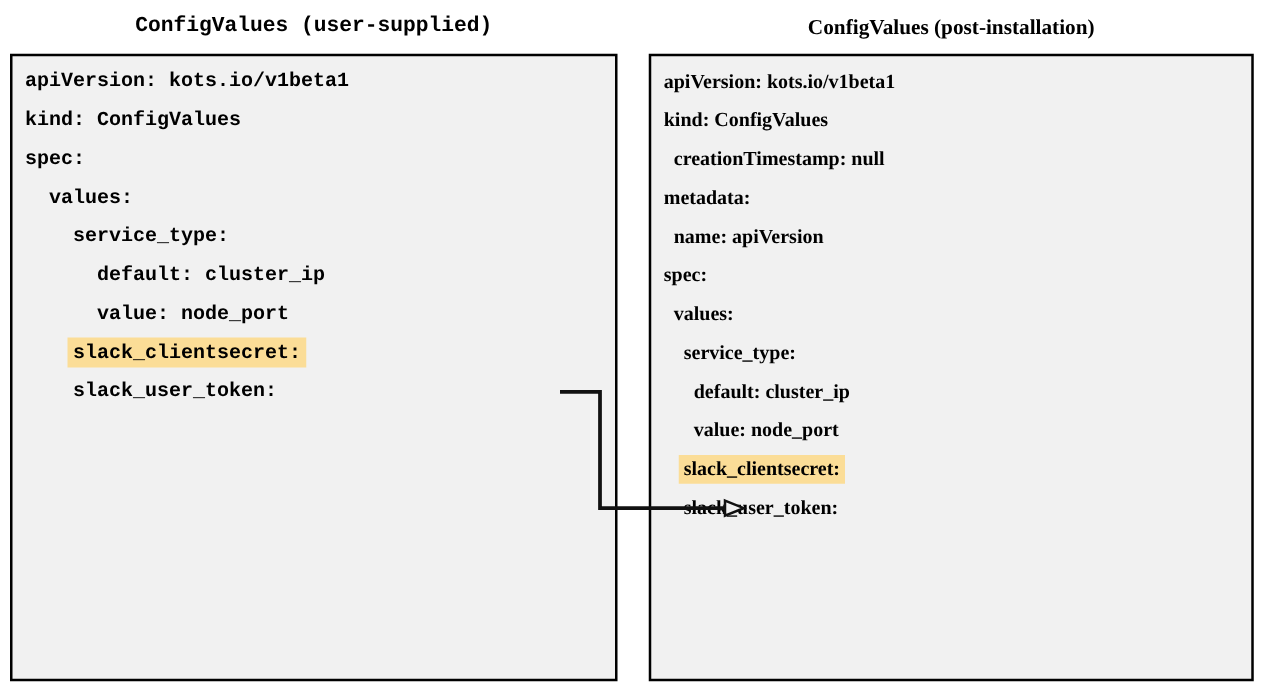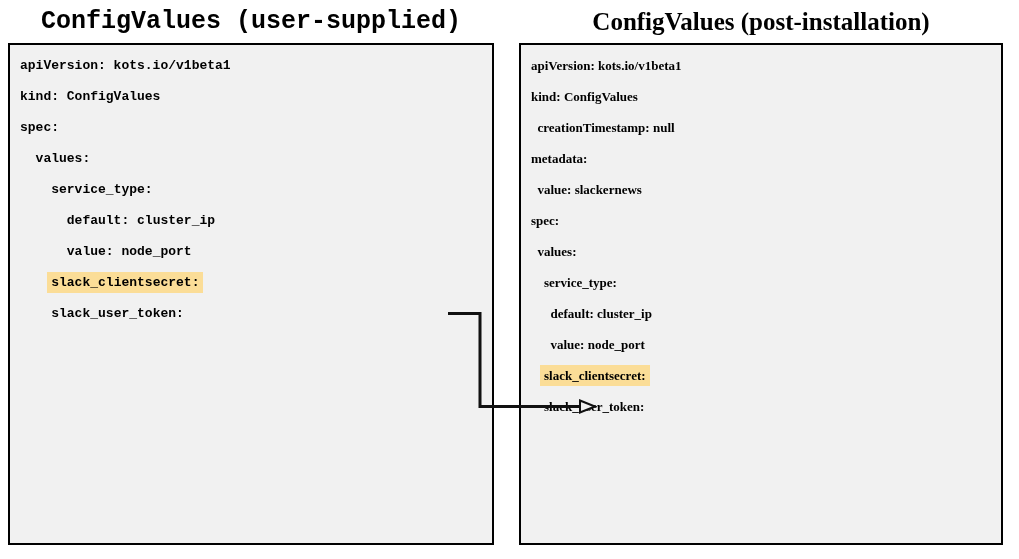--- a/index.html
+++ b/index.html
@@ -22,37 +22,37 @@
     position: absolute;
     top: 0;
   }
   .panel-wrap.left  { left: 8px;   width: 486px; }
   .panel-wrap.right { left: 519px; width: 484px; font-family: Liberation Serif, serif; }
   .panel-title {
     margin: 0;
     height: 43px;
     line-height: 43px;
     text-align: center;
-    font-size: 25px;
+    font-size: 17px;
     font-weight: bold;
     font-family: inherit;
     color: var(--text, #000);
     white-space: pre;
   }
   .panel-box {
     box-sizing: border-box;
     height: 502px;
     border: 2px solid var(--border, #000);
     background: var(--panel-bg, #f1f1f1);
     padding: 5px 6px 0 10px;
     overflow: hidden;
   }
   .code-line {
     white-space: pre;
-    font-size: 13px;
+    font-size: 16px;
     line-height: 31px;
     font-weight: bold;
     color: var(--text, #000);
   }
   .hl {
     background: var(--highlight, #fbdd97);
     padding: 3px 4px;
     margin: 0 -4px;
     text-align: center;
   }
@@ -98,21 +98,21 @@
   </section>
 
   <section class="panel-wrap right">
     <h2 class="panel-title">ConfigValues (post-installation)</h2>
     <div class="panel-box">
       <div class="code">
           <div class="code-line"><span>apiVersion: kots.io/v1beta1</span></div>
           <div class="code-line"><span>kind: ConfigValues</span></div>
           <div class="code-line">  <span>creationTimestamp: null</span></div>
           <div class="code-line"><span>metadata:</span></div>
-          <div class="code-line">  <span>value: slackernews</span></div>
+          <div class="code-line">  <span>name: apiVersion</span></div>
           <div class="code-line"><span>spec:</span></div>
           <div class="code-line">  <span>values:</span></div>
           <div class="code-line">    <span>service_type:</span></div>
           <div class="code-line">      <span>default: cluster_ip</span></div>
           <div class="code-line">      <span>value: node_port</span></div>
           <div class="code-line">    <span class="hl">slack_clientsecret:</span></div>
           <div class="code-line">    <span>slack_user_token:</span></div>
         </div>
     </div>
   </section>

